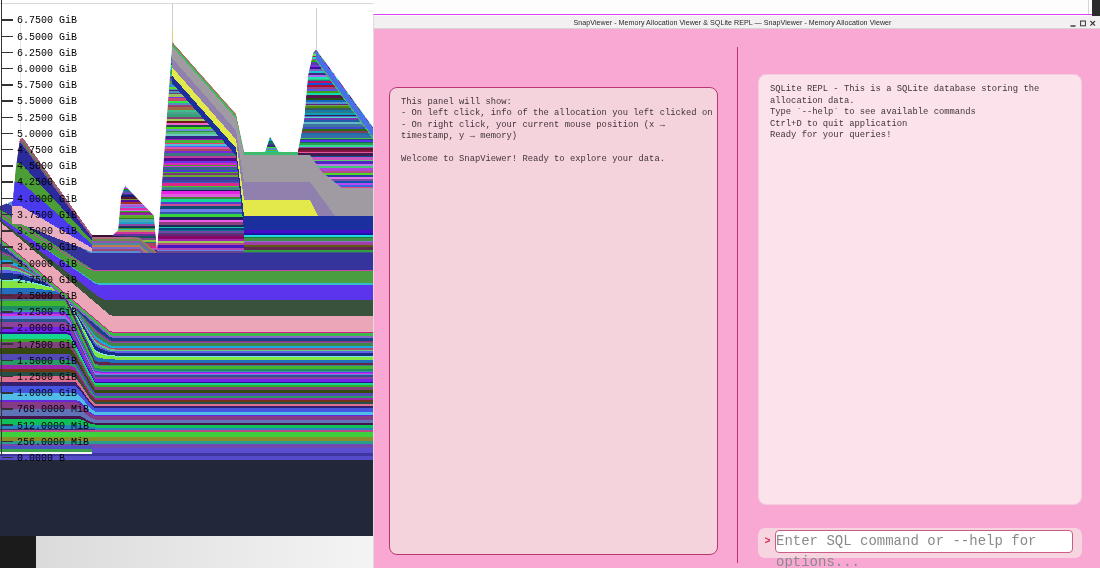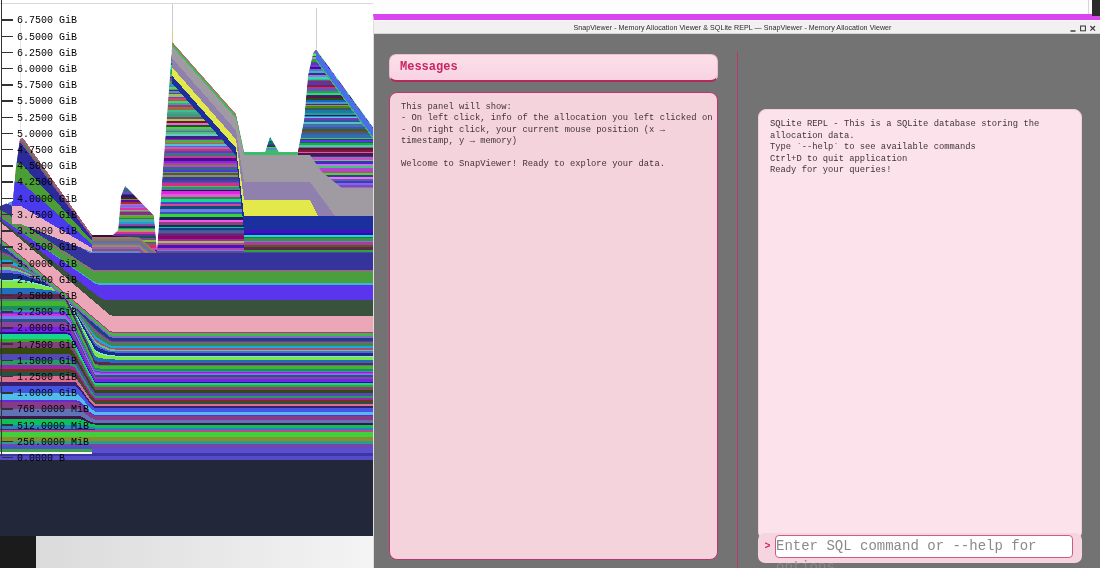--- a/index.html
+++ b/index.html
@@ -4,39 +4,39 @@
 body { width:1100px; height:568px; overflow:hidden; position:relative;
   font-family:"Liberation Sans", sans-serif; background:#ffffff; }
 #desk { position:absolute; left:0; top:0; width:373px; height:568px;padding-left:24px; }
 #chartbg { position:absolute; left:0; top:0; width:373px; height:456px; background:#ffffff; }
 #navy { position:absolute; left:0; top:456px; width:373px; height:80px; background:#222839; }
 #chart { position:absolute; left:0; top:0; width:373px; height:470px; z-index:2; }
 #dock { position:absolute; left:0; top:536px; width:373px; height:32px;
   background:linear-gradient(90deg,#d8d8d8,#f4f4f4); }
 #dockblack { position:absolute; left:0; top:536px; width:36px; height:32px; background:#1b1b1b; }
 #win { position:absolute; left:373px; top:14px; width:727px; height:554px;
-  background:#737373; border-top:6px solid #d946ef; border-left:1px solid #e3dadd; }
+  background:#f9a8d4; border-top:1px solid #d946ef; border-left:1px solid #e3dadd; }
 #tbar { position:absolute; left:0; top:0; width:727px; height:13.5px;
   background:#f2f0f1; border-top:1px solid #fbfbfb; border-bottom:1px solid #d8d4d6; }
 #ttext { position:absolute; left:0; top:2.5px; width:717px; text-align:center;
   font-size:7.1px; letter-spacing:0.05px; color:#2a2a2a; }
 #wbtns { position:absolute; right:5px; top:3px; }
 #topwhite { position:absolute; left:373px; top:0; width:727px; height:14px; background:#fdfdfd; }
 #darkcorner { position:absolute; left:1092px; top:0; width:8px; height:16px; background:#2b2b2b; }
 #vline { position:absolute; left:1088px; top:0; width:1px; height:14px; background:#d5d5d5; }
 .hdr { position:absolute; height:27.5px; background:linear-gradient(#fcdfe9,#f8d3e1);
   border:1px solid #f0bcce; border-bottom:2.5px solid #b2295e; border-radius:7px;
   font-family:"Liberation Mono", monospace; font-weight:bold; font-size:12px;
   color:#c92461; line-height:25px; padding-left:10px; }
 .panelbox { position:absolute; background:#f8d9e4; border-radius:8px;
   font-family:"Liberation Mono", monospace; font-size:8.8px; color:#41333a;
   line-height:11.6px; white-space:pre; }
 #msgbox { left:15px; top:71.5px; width:329px; height:468px; border:1.3px solid #bd3570;
   padding:9px 11px; background:#f4d3dd; }
-#replbox { left:384px; top:89px; width:323.5px; height:431px; border:1px solid #f2cdda;
+#replbox { left:384px; top:59px; width:323.5px; height:431px; border:1px solid #f2cdda;
   padding:9px 11px; background:#fbe2eb; }
 #divider { position:absolute; left:363px; top:32px; width:1.2px; height:516px; background:#bd3570; }
 #inputrow { position:absolute; left:383.5px; top:512.5px; width:324px; height:30px;
   background:#f6d5e0; border-radius:7px; }
 #prompt { position:absolute; left:7px; top:8px; color:#d6264d; font-family:"Liberation Mono",monospace;
   font-weight:bold; font-size:10px; }
 #sqlinput { position:absolute; left:17.5px; top:2.5px; width:298px; height:22.5px;
   background:#ffffff; border:1.4px solid #cc5c85; border-radius:4px;
   font-family:"Liberation Mono", monospace; font-size:14px; color:#8a8a8a;
   line-height:21px; }
@@ -482,21 +482,20 @@
 <div id="topwhite"></div>
 <div id="win">
   <div id="tbar">
     <div id="ttext">SnapViewer - Memory Allocation Viewer &amp; SQLite REPL — SnapViewer - Memory Allocation Viewer</div>
     <svg id="wbtns" width="36" height="9" viewBox="0 0 36 9">
       <rect x="10.5" y="6.3" width="5" height="1.4" fill="#333"></rect>
       <rect x="20.6" y="2" width="4.8" height="4.8" fill="none" stroke="#333" stroke-width="1"></rect>
       <path d="M30.4,2 L35,6.6 M35,2 L30.4,6.6" stroke="#333" stroke-width="1.1"></path>
     </svg>
   </div>
-  <div class="hdr" style="left:15px; top:34px; width:329px;">Messages</div>
   <div class="panelbox" id="msgbox">This panel will show:
 - On left click, info of the allocation you left clicked on
 - On right click, your current mouse position (x →
 timestamp, y → memory)
 
 Welcome to SnapViewer! Ready to explore your data.</div>
   <div class="panelbox" id="replbox">SQLite REPL - This is a SQLite database storing the
 allocation data.
 Type `--help` to see available commands
 Ctrl+D to quit application

